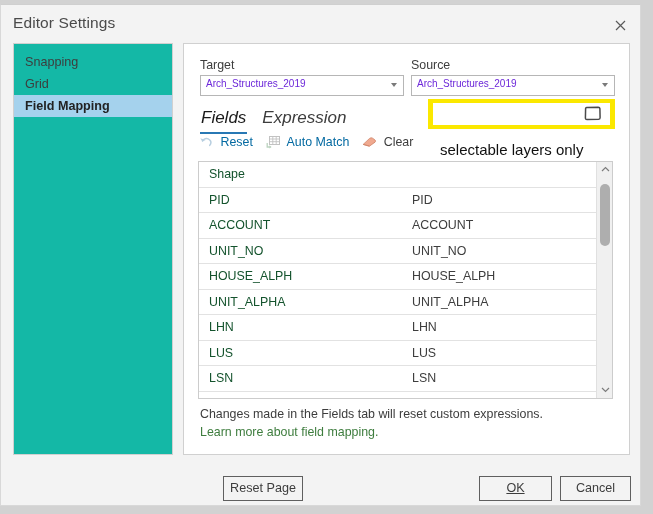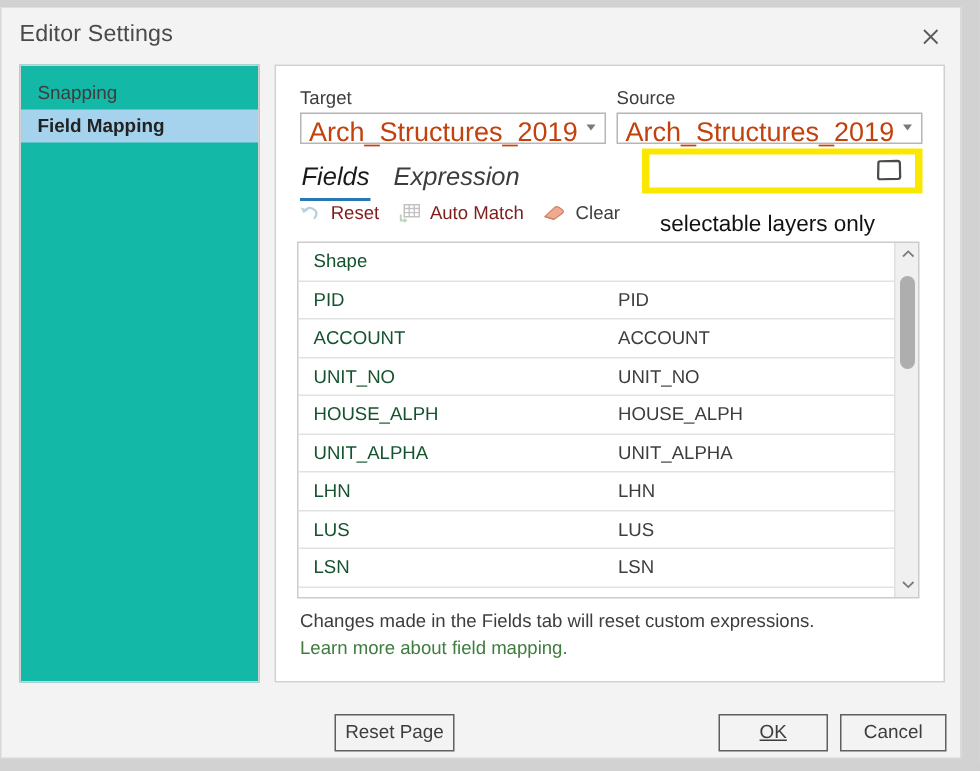--- a/index.html
+++ b/index.html
@@ -117,22 +117,22 @@
     height: 21px;
     background: #ffffff;
     border: 1px solid #b6b6b6;
     box-sizing: border-box;
     cursor: pointer;
   }
   .combo .combo-value {
     position: absolute;
     left: 5px;
     top: 2px;
-    font-size: 18px;
-    color: #c2410c;
+    font-size: 10px;
+    color: #6d28d9;
     white-space: nowrap;
   }
   .combo .caret {
     position: absolute;
     right: 6px;
     top: 7px;
     width: 0; height: 0;
     border-left: 3.5px solid transparent;
     border-right: 3.5px solid transparent;
     border-top: 4px solid #7a7a7a;
@@ -176,21 +176,21 @@
     float: left;
     height: 20px;
     margin-right: 12px;
     font-size: 12.4px;
     line-height: 20px;
     color: #3d3d3d;
     white-space: nowrap;
     cursor: pointer;
     user-select: none;
   }
-  .cmd.disabled { color: #7f1d1d; cursor: default; }
+  .cmd.disabled { color: #0369a1; cursor: default; }
   .cmd .cmd-icon {
     display: inline-block;
     vertical-align: -4px;
     width: 16px;
     height: 16px;
     margin-right: 3px;
   }
 
   
   #field-grid {
@@ -359,20 +359,23 @@
       <div id="close-button">
         <svg width="11" height="11" viewBox="0 0 11 11" aria-hidden="true">
           <path d="M1 1 L10 10 M10 1 L1 10" stroke="#5a5a5a" stroke-width="1.2" fill="none"></path>
         </svg>
       </div>
     </div>
 
     <div id="nav-panel">
       <div class="nav-item">
         <span>Snapping</span>
+      </div>
+      <div class="nav-item">
+        <span>Grid</span>
       </div>
       <div class="nav-item selected">
         <span>Field Mapping</span>
       </div>
     </div>
 
     <div id="content-panel">
 
       <div class="field-label" id="target-label">Target</div>
       <div class="combo" id="target-combo">

